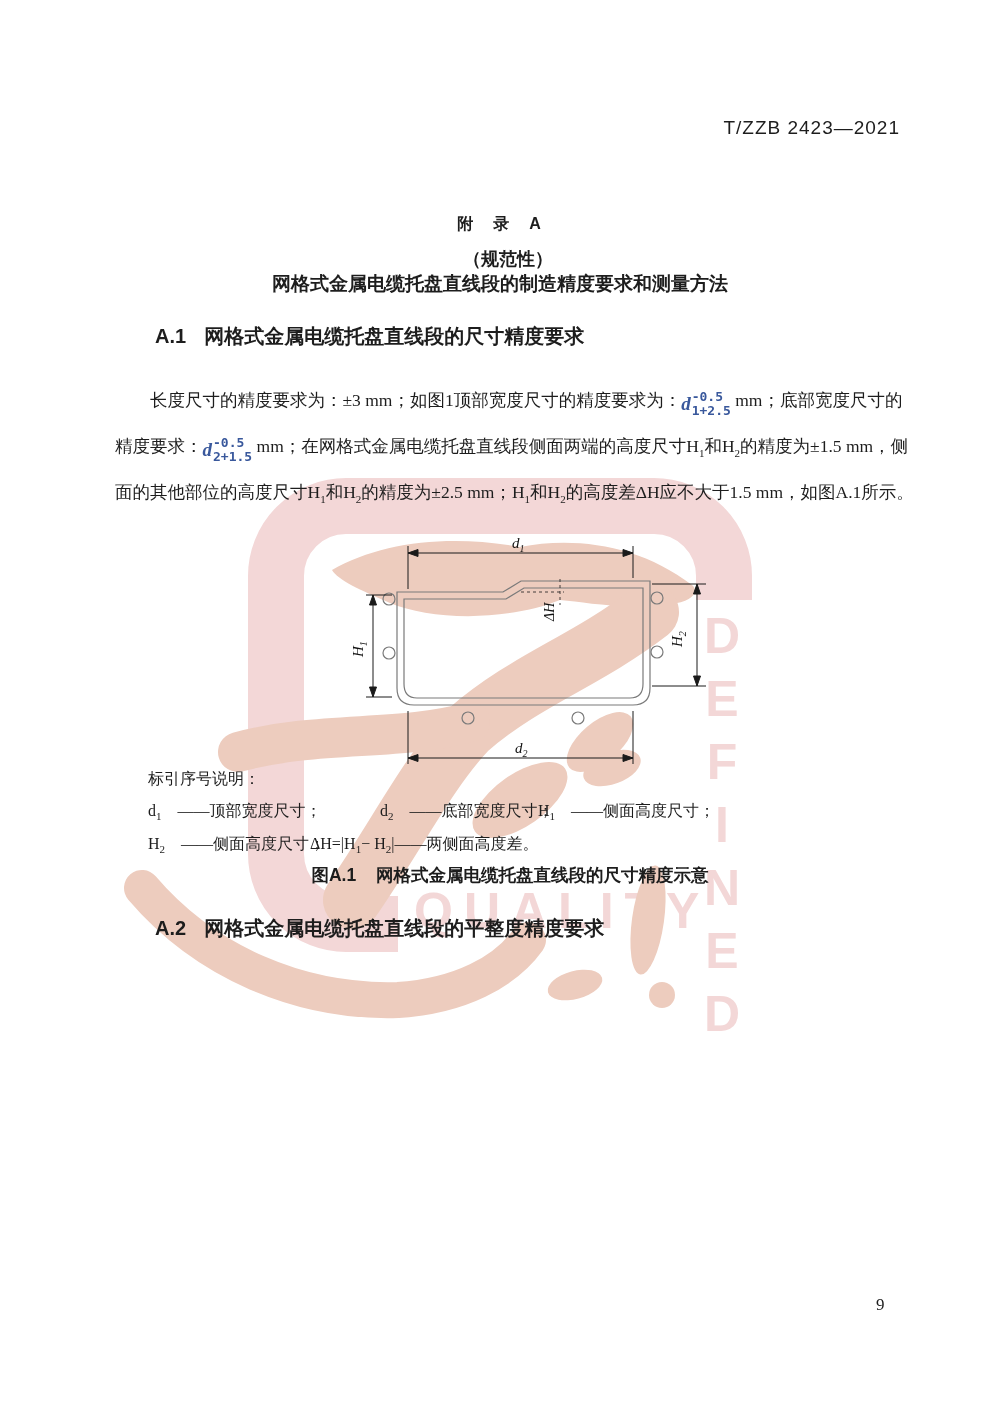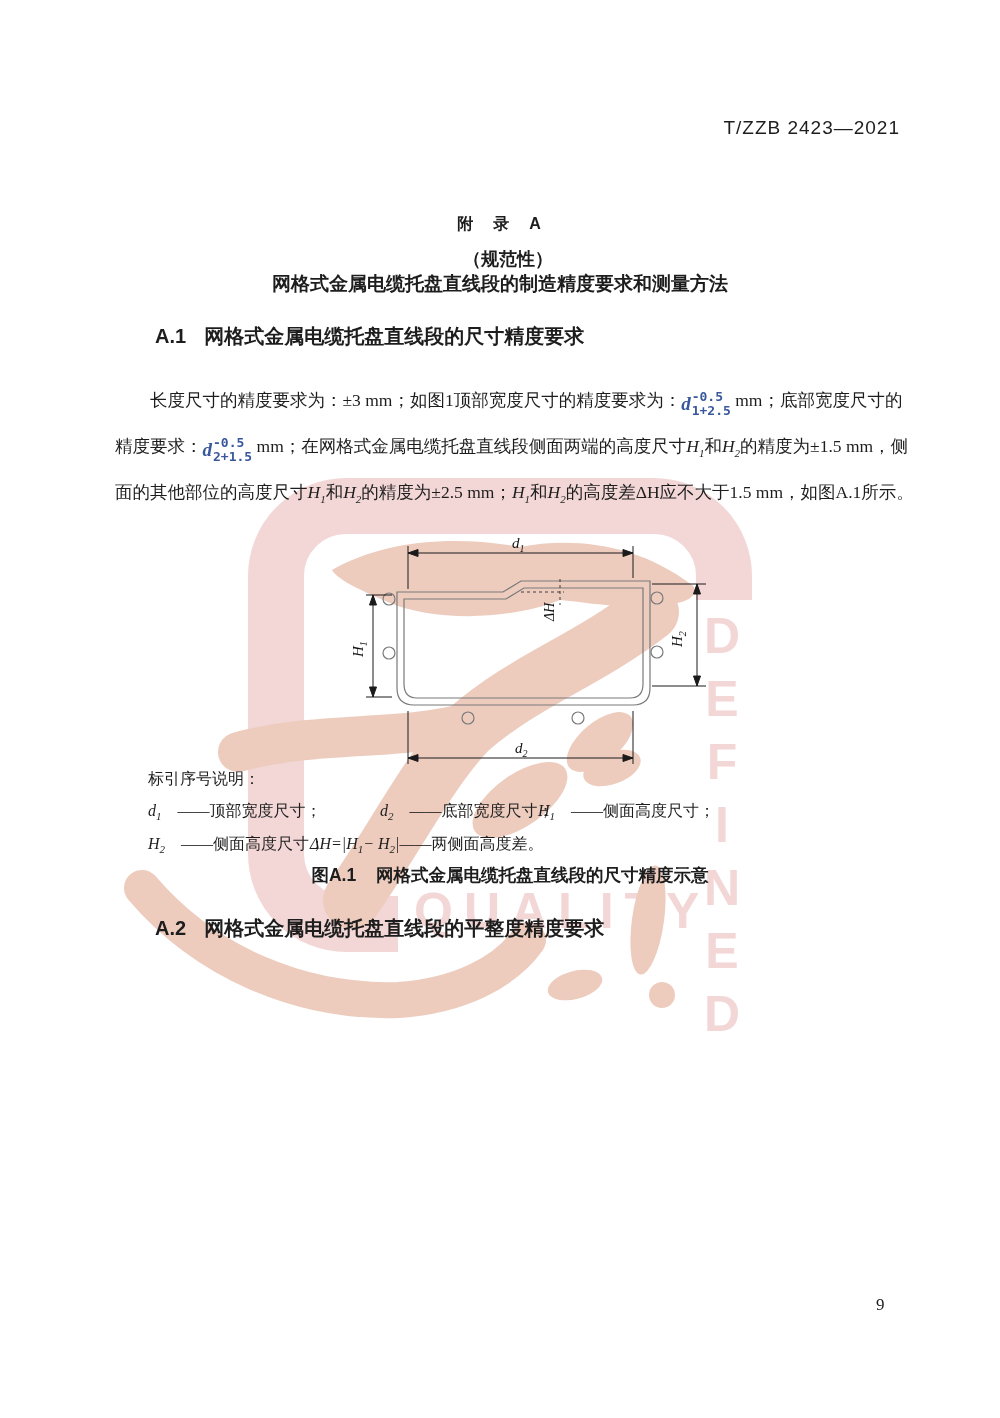--- a/index.html
+++ b/index.html
@@ -19,21 +19,21 @@
   
   .content{position:absolute;inset:0;z-index:1;}
   .docno{top:117px;right:100px;font-size:19px;letter-spacing:1px;}
   .t-appendix{top:214px;left:0;width:100%;font-size:16px;letter-spacing:2px;}
   .t-norm{top:247px;left:0;width:100%;font-size:18px;padding-left:8px;}
   .t-main{top:271px;left:0;width:100%;font-size:19px;}
   .h-sec{left:115px;font-size:20px;margin-left:40px;}
   .h-sec .no{margin-right:18px;}
   .pline{left:115px;width:800px;font-size:17.5px;white-space:nowrap;}
   .indent{padding-left:35px;}
-  .v{font-family:"Liberation Serif","DejaVu Serif",serif;font-style:italic;}
+  .v{font-family:"Liberation Serif","DejaVu Serif",serif;}
   sub.vs{font-size:11px;line-height:0;}
   .formula{display:inline-flex;align-items:center;color:#39589c;font-weight:bold;vertical-align:-4px;}
   .f-base{font-style:italic;font-size:19px;font-family:"Liberation Serif","DejaVu Serif",serif;}
   .f-stack{display:inline-flex;flex-direction:column;font-size:13px;line-height:1.05;margin-left:1px;
            font-family:"DejaVu Sans Mono","Liberation Mono",monospace;}
   .legend{font-size:16px;}
   .caption{top:863px;left:115px;width:790px;font-size:17.5px;}
   .caption .no{margin-right:20px;}
   .a21{top:971px;left:115px;width:794px;font-size:17.5px;line-height:35.5px;text-align:justify;}
   .a21 .no{font-family:"Liberation Sans","DejaVu Sans",sans-serif;font-weight:bold;margin-right:14px;}

